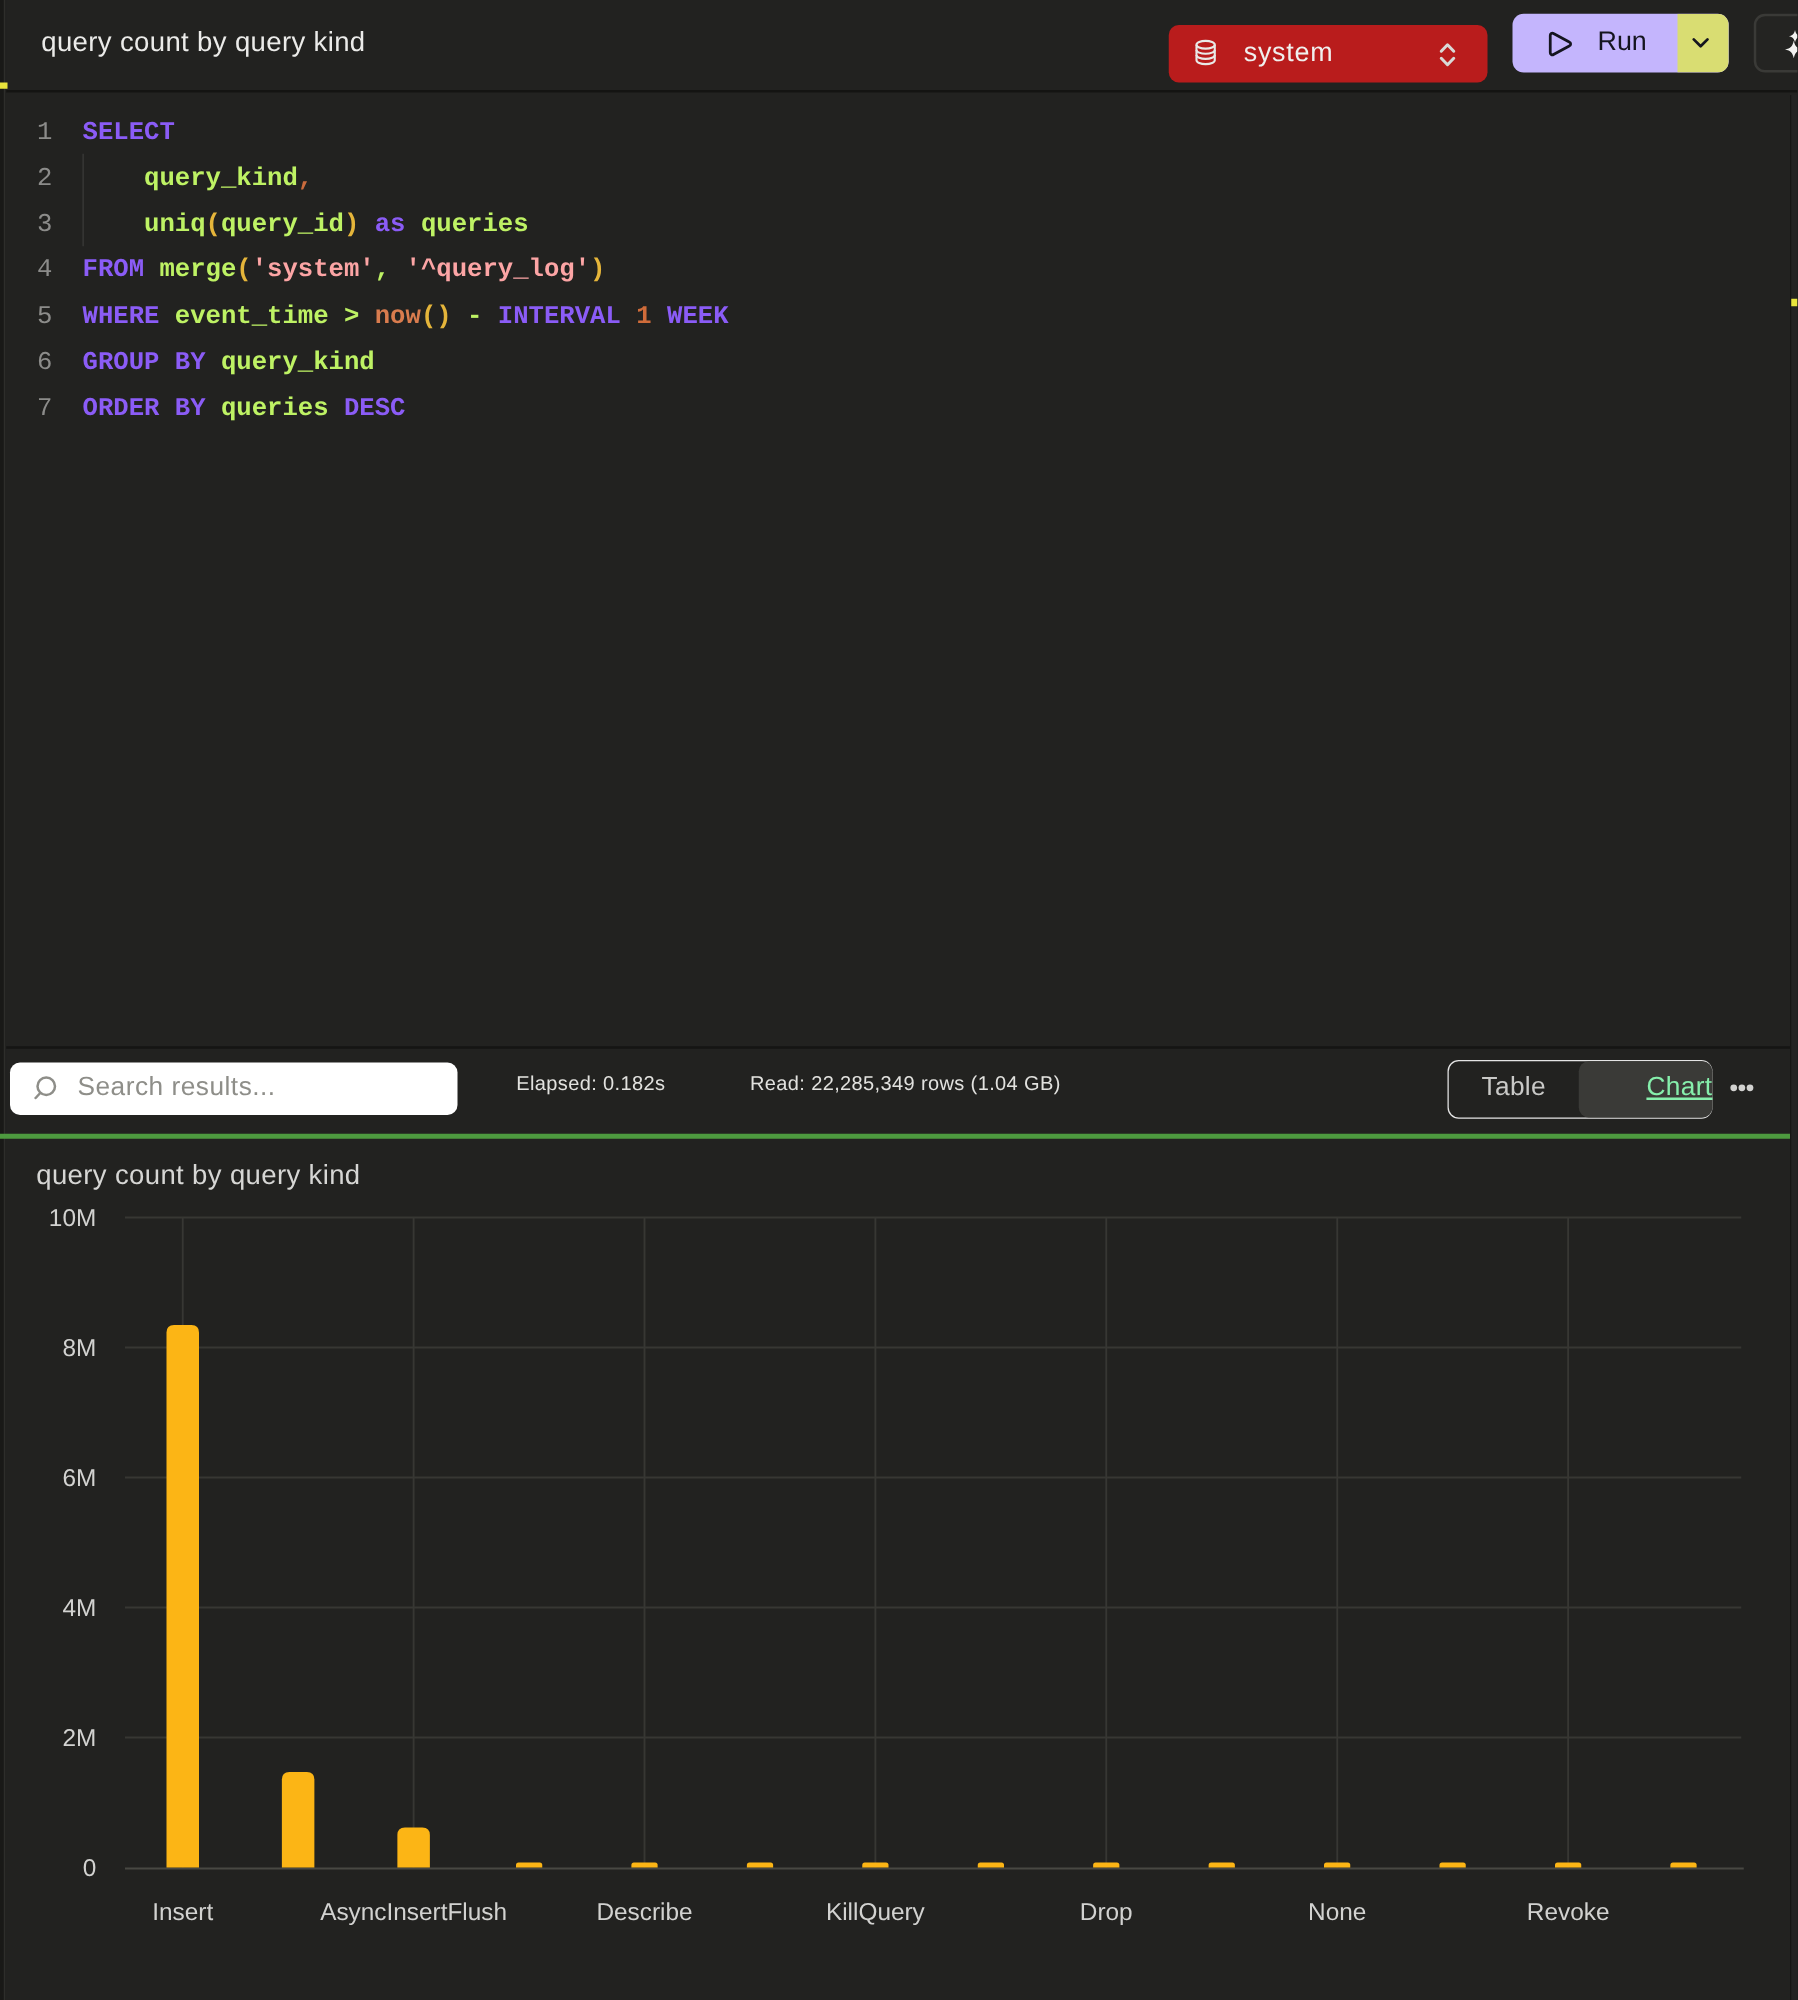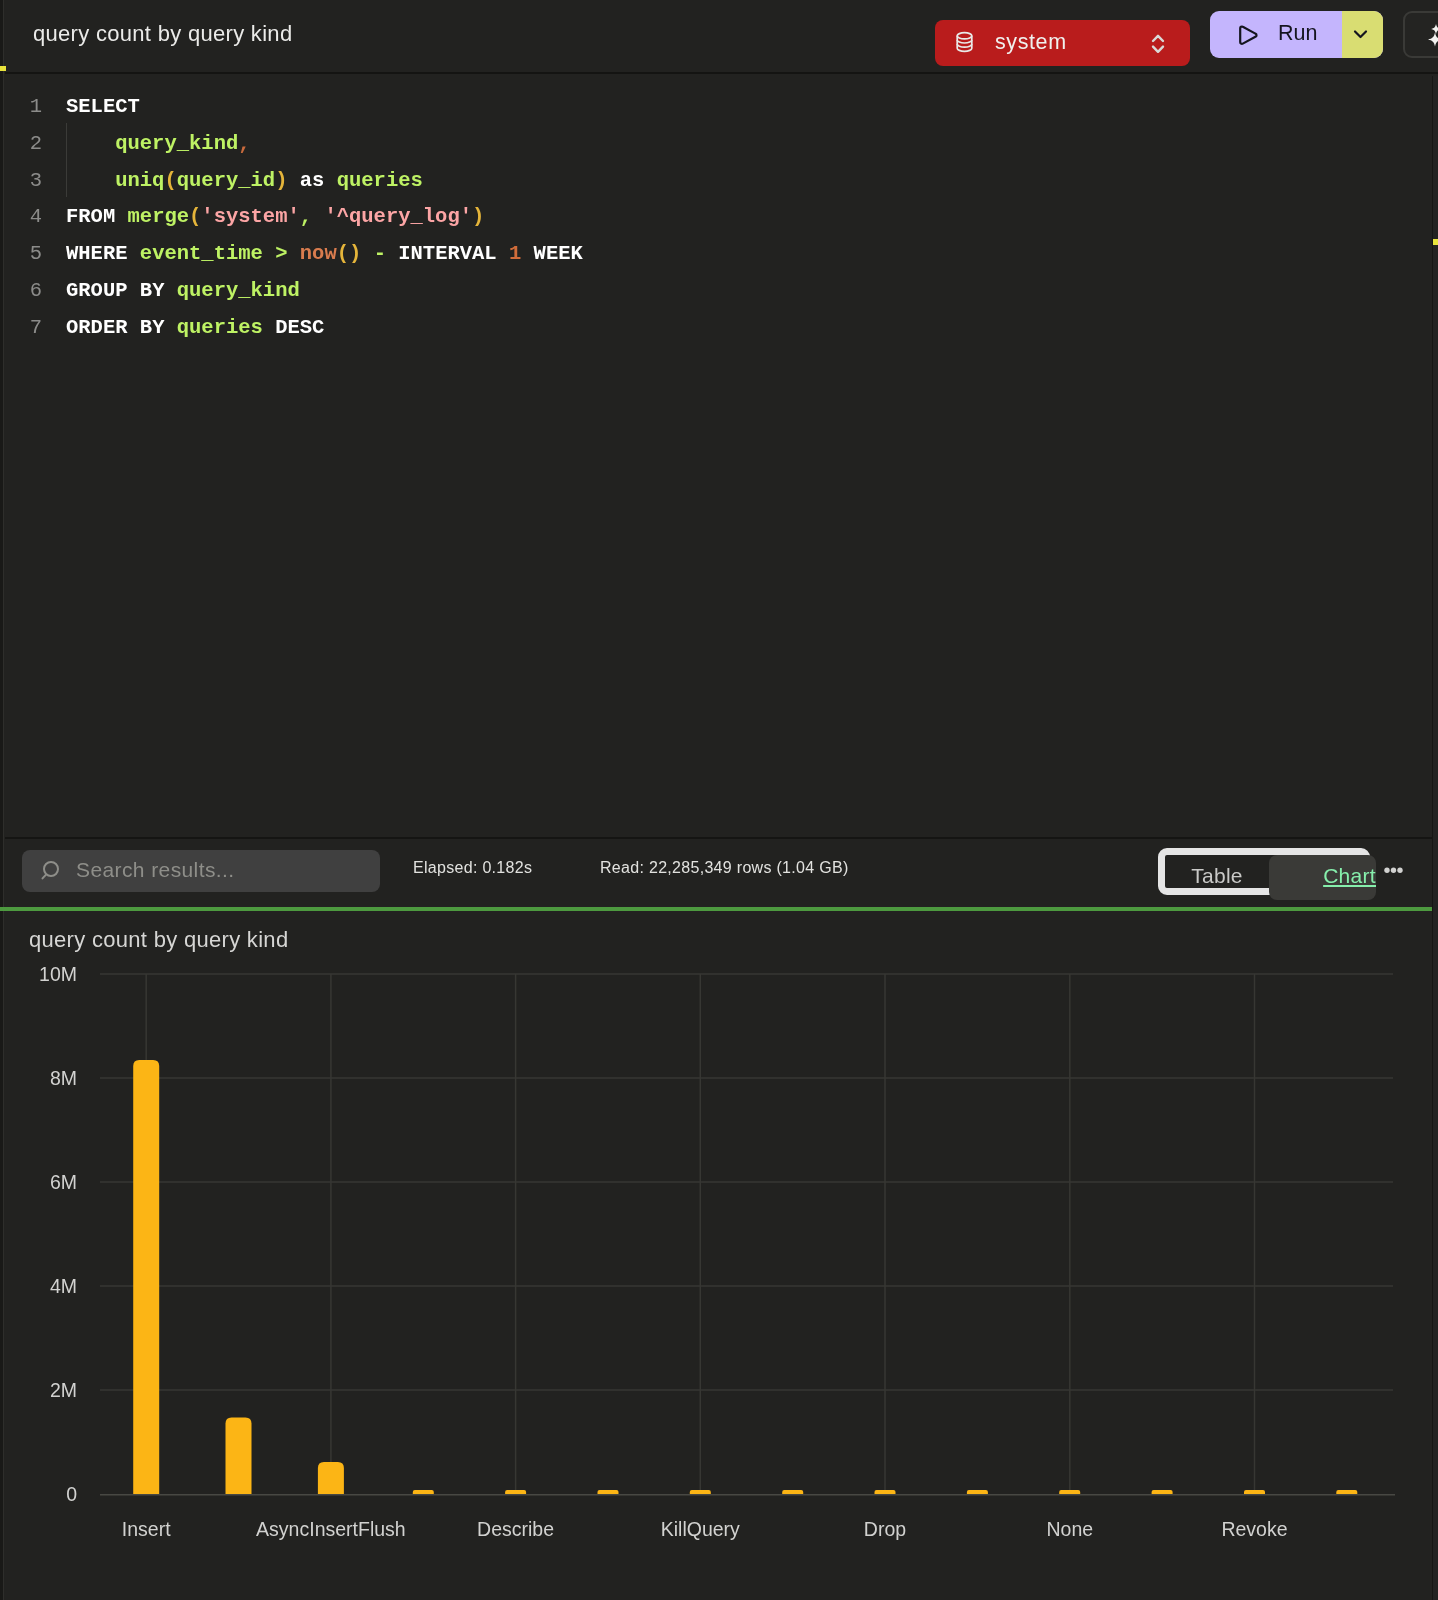--- a/index.html
+++ b/index.html
@@ -23,29 +23,29 @@
 
   #aibtn { left:1403px; top:11px; width:60px; height:47px; background:#242422; border:2px solid #3a3a37; border-radius:9px; }
 
   #codewrap { left:0; top:0; width:1432px; height:837px;
     font-family:"Liberation Mono", monospace; font-size:20.5px; font-weight:700; }
   #rstrip { left:1432px; top:76px; width:6px; height:1524px; background:#232322; border-left:1.5px solid #161614; }
   #rdash { left:1433px; top:239px; width:5px; height:6px; background:#e8e43c; }
   .ln { position:absolute; left:0; width:42px; text-align:right; color:#8c8c8a; font-weight:400;
     font-family:"Liberation Mono", monospace; font-size:20.5px; }
   .cl { position:absolute; left:66px; white-space:pre; }
-  .kw { color:#ffffff; } .id { color:#bef264;margin-top:33px; } .pa { color:#e5b53a; }
+  .kw { color:#8b5cf6; } .id { color:#bef264;margin-top:33px; } .pa { color:#e5b53a; }
   .st { color:#fca5a5; } .nm { color:#d06c3a; } .cm { color:#ca6b3d; } .fn { color:#d97c4e;margin-top:41px; }
   #iguide { left:66px; top:123px; width:1px; height:74px; background:#3b3b38; }
 
   #toolbar { left:5px; top:837px; width:1427px; height:68px; background:#222220; border-top:2px solid #151513; }
-  #search { left:22px; top:850px; width:358px; height:42px; background:#404040; border-radius:8px; }
+  #search { left:8px; top:850px; width:358px; height:42px; background:#ffffff; border-radius:8px; }
   #search .ph { position:absolute; left:54px; top:8px; font-size:21px; color:#8e8e89; letter-spacing:0.4px; }
   .stat { font-size:16px; color:#e2e2df; letter-spacing:0.3px; }
-  #seg { left:1158px; top:848px; width:212px; height:47px; border:7px solid #e5e5e5; border-radius:9px; }
+  #seg { left:1158px; top:848px; width:212px; height:47px; border:1px solid #e5e5e5; border-radius:9px; }
   #seg .right { position:absolute; left:104px; top:0px; width:107px; height:45px; background:#3a3a37; border-radius:8px; }
   #seg .t1 { position:absolute; left:0; top:9px; width:104px; text-align:center; font-size:21px; color:#c9c9c7; letter-spacing:0.3px; }
   #seg .t2 { position:absolute; left:104px; top:9px; width:107px; text-align:right; font-size:21px; color:#86efac; font-weight:500; letter-spacing:0.3px;text-decoration:underline; }
 
   #greenline { left:0px; top:907px; width:1432px; height:4px; background:#4d9a3f; }
   #ctitle { left:29px; top:927px; font-size:22px; color:#d6d6d4; letter-spacing:0.3px; }
 </style>
 </head>
 <body>
 <div id="page">

